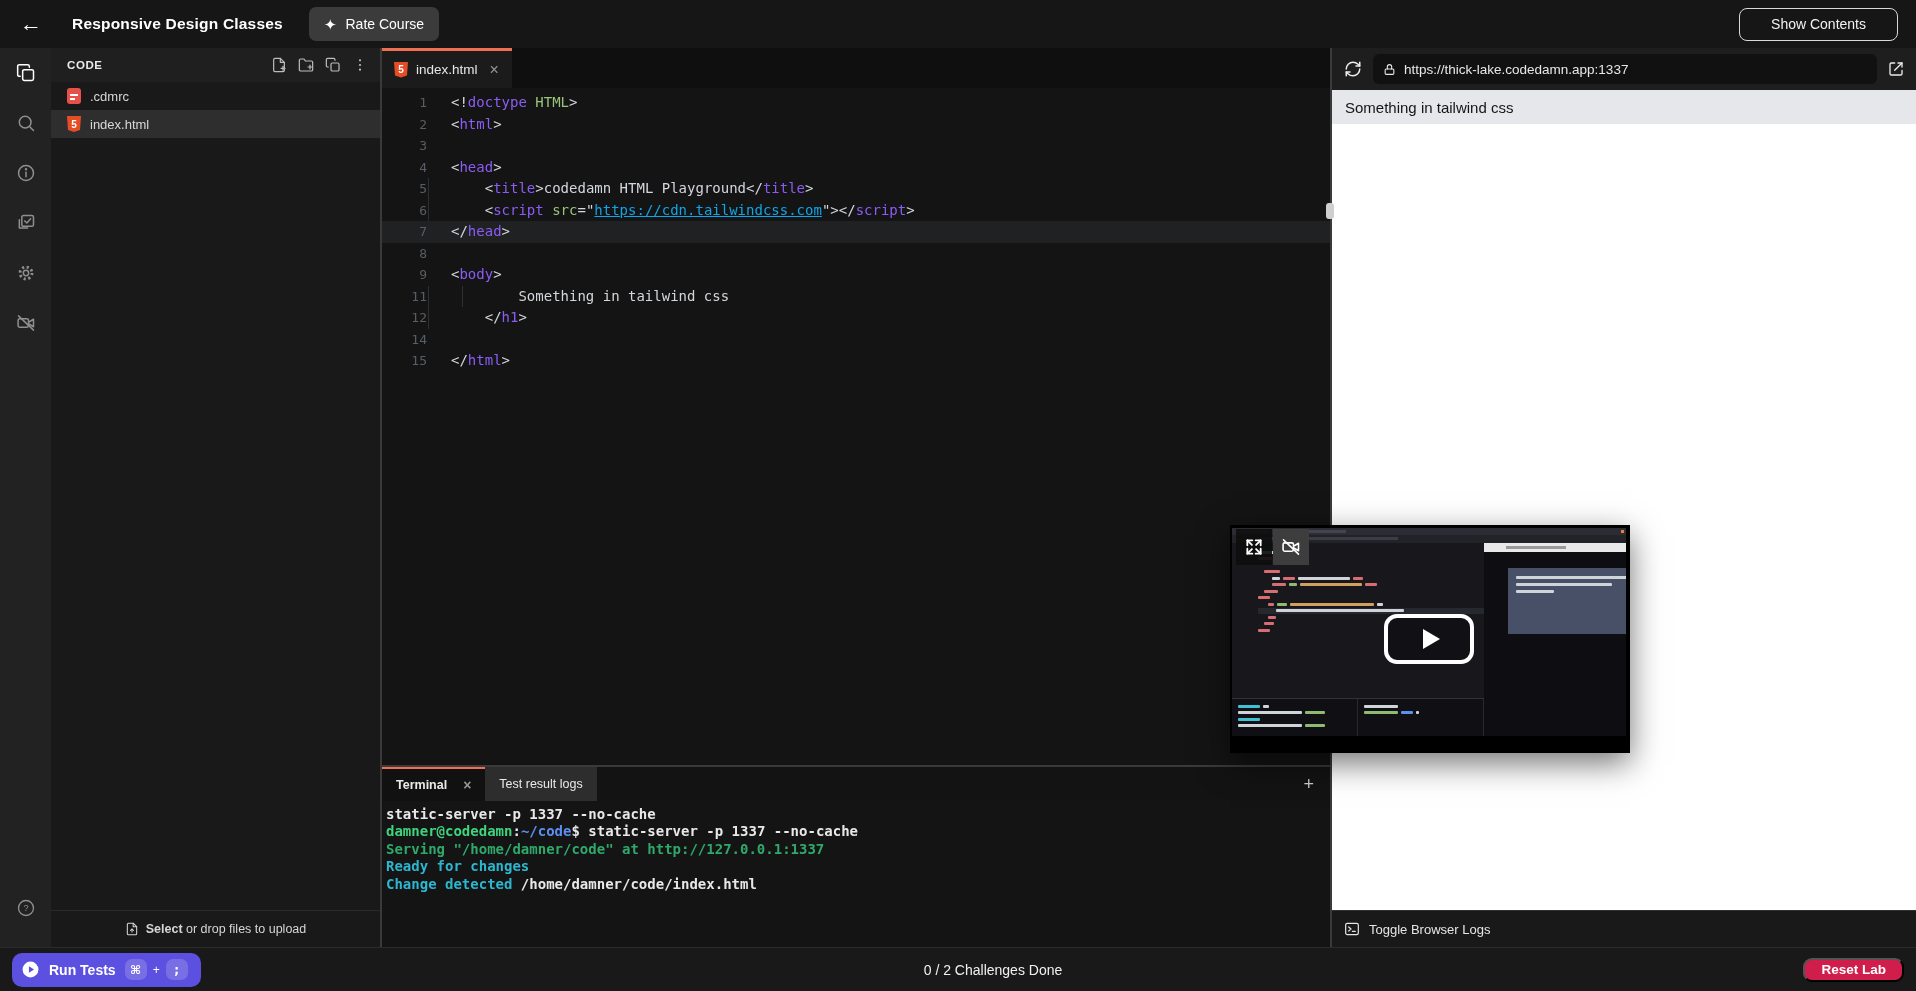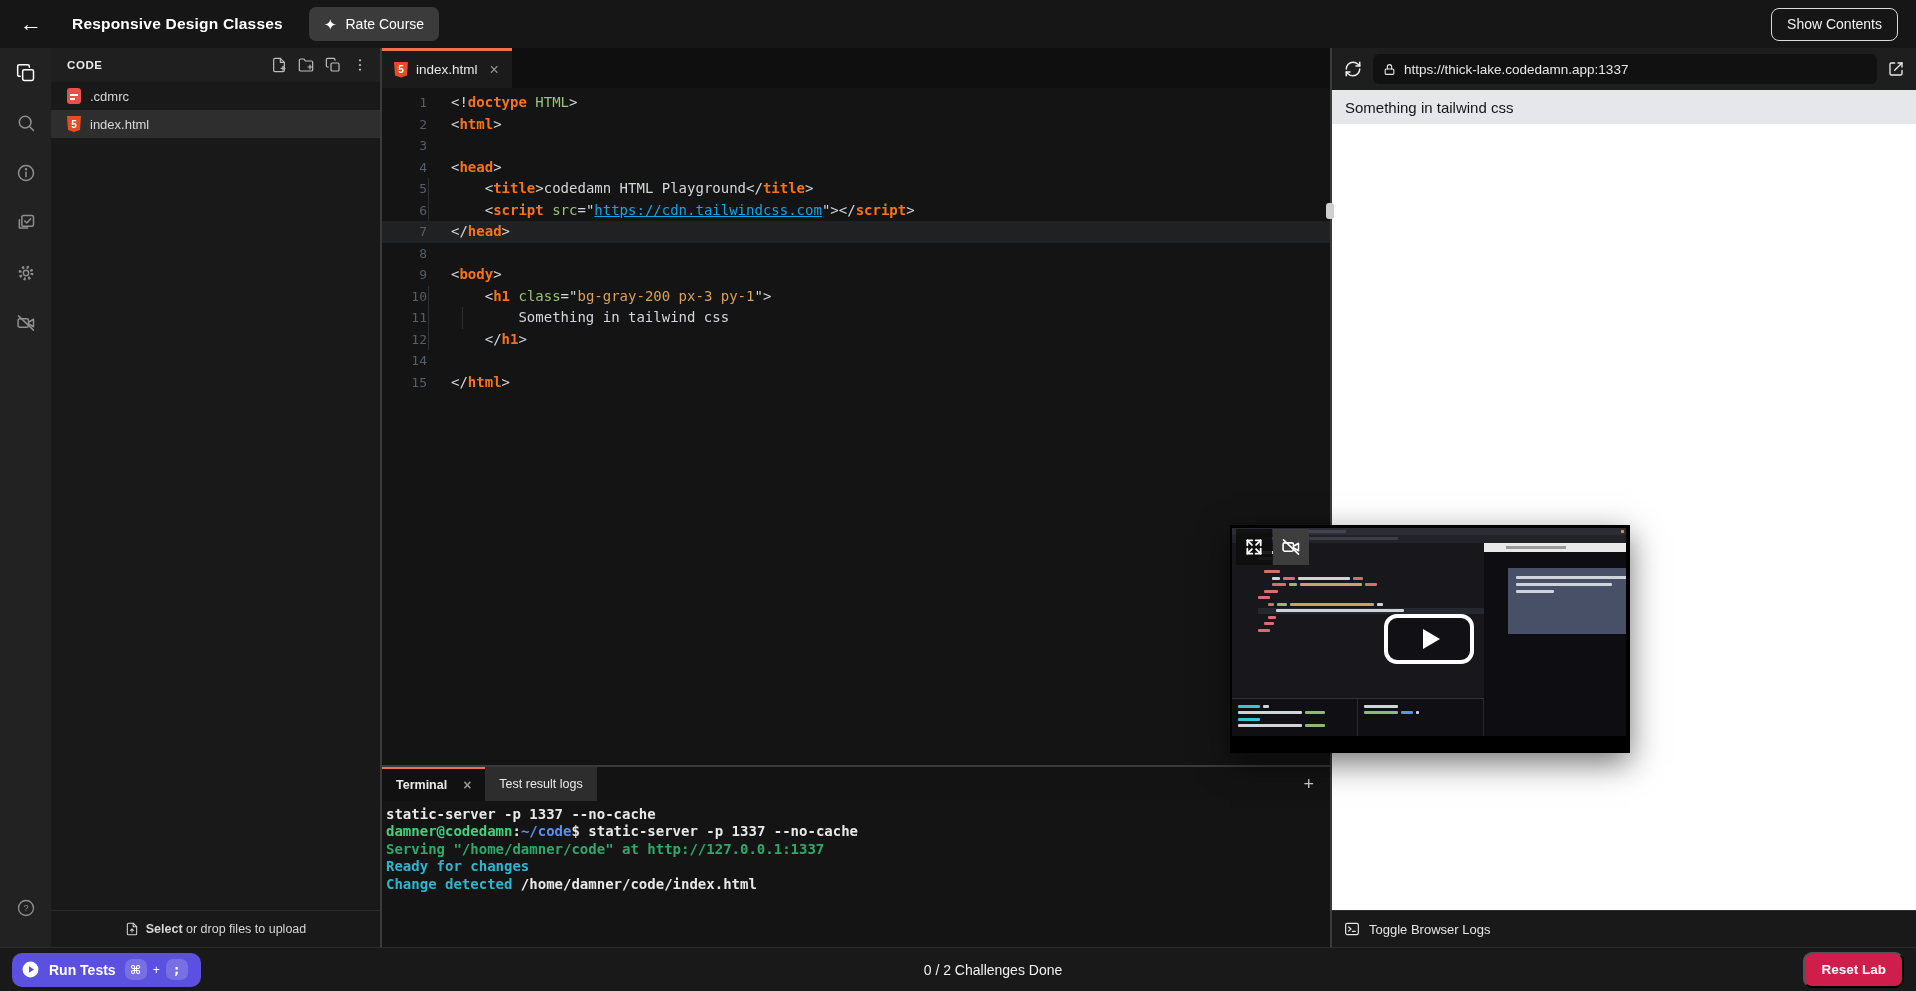--- a/index.html
+++ b/index.html
@@ -6,21 +6,21 @@
   html,body { width:1916px; height:991px; overflow:hidden; background:#161616;
     font-family:"Liberation Sans", sans-serif; }
   .app { position:relative; width:1916px; height:991px; display:flex; flex-direction:column; }
 
   
   .topbar { height:48px; flex:0 0 48px; display:flex; align-items:center; background:#161616; padding:0 18px 0 14px; }
   .back-btn { width:34px; height:34px; color:#fff; font-size:22px; display:flex; align-items:center; justify-content:center; cursor:pointer; }
   .course-title { color:#fff; font-size:15.5px; font-weight:700; margin-left:24px; letter-spacing:.2px; }
   .rate-btn { margin-left:26px; height:34px; display:flex; align-items:center; gap:9px; background:#3b3b3b; border-radius:7px; padding:0 15px; color:#fff; font-size:14px; cursor:pointer; }
   .rate-star { font-size:15px; line-height:1; }
-  .show-contents { margin-left:auto; height:33px; display:flex; align-items:center; padding:0 15px; border:1px solid #d9d9d9; border-radius:8px; color:#f2f2f2; font-size:14px; background:transparent; cursor:pointer; }
+  .show-contents { margin-left:auto; height:33px; display:flex; align-items:center; padding:0 31px; border:1px solid #d9d9d9; border-radius:8px; color:#f2f2f2; font-size:14px; background:transparent; cursor:pointer; }
 
   
   .mainrow { flex:1 1 auto; display:flex; min-height:0; }
 
   
   .activity { width:51px; flex:0 0 51px; background:#222222; display:flex; flex-direction:column; align-items:center; }
   .act-item { width:51px; height:50px; display:flex; align-items:center; justify-content:center; color:#8f8f8f; cursor:pointer; }
   .act-item.active { color:#ffffff; }
   .act-help { margin-top:auto; margin-bottom:14px; }
   .activity svg { display:block; }
@@ -46,21 +46,21 @@
   .tab { width:130px; background:#1b1b1b; border-top:3px solid #ee7051; display:flex; align-items:center; padding:0 10px 0 12px; gap:8px; cursor:pointer; }
   .tab-label { color:#e6e6e6; font-size:13.5px; }
   .tab-close { color:#969696; font-size:16px; margin-left:4px; cursor:pointer; }
 
   .code-area { flex:1 1 auto; position:relative; padding-top:4px; font-family:"DejaVu Sans Mono", monospace; font-size:14px; overflow:hidden; }
   .cl { display:flex; height:21.5px; line-height:21.5px; white-space:pre; }
   .cl-active { background:#202122; }
   .ln { width:45px; text-align:right; color:#585e66; font-size:13px; flex:0 0 45px; user-select:none; }
   .lc { padding-left:24px; position:relative; }
   .guide { position:absolute; top:0; bottom:0; width:1px; background:#2d2f33; }
-  .tk-w { color:#d3d7dc; } .tk-t { color:#f97316;font-weight:bold; } .tk-g { color:#98c379; }
+  .tk-w { color:#d3d7dc; } .tk-t { color:#8b5cf6; } .tk-g { color:#98c379; }
   .tk-s { color:#d8a05b; } .tk-u { color:#0ea5e9; text-decoration:underline; }
   .scroll-handle { position:absolute; right:-2px; top:115px; width:6px; height:16px; background:#cfcfcf; border-radius:3px; }
 
   
   .terminal { flex:0 0 182px; border-top:2px solid #3a3a3a; background:#141414; display:flex; flex-direction:column; }
   .term-tabs { height:34px; flex:0 0 34px; display:flex; background:#131313; position:relative; }
   .term-tab { display:flex; align-items:center; padding:0 14px; gap:12px; font-size:12.5px; font-weight:700; color:#eaeaea; cursor:pointer; }
   .term-tab.active { border-top:2px solid #ee7051; background:#111; }
   .term-tab .tab-close { font-size:14px; }
   .term-tab.logs { background:#2d2d2d; font-weight:400; }
@@ -78,21 +78,21 @@
   .page-band { height:34px; flex:0 0 34px; background:#e5e7eb; display:flex; align-items:center; padding-left:13px; color:#151515; font-size:15px; }
   .page-body { flex:1; background:#ffffff; }
   .logsbar { height:37px; flex:0 0 37px; background:#191919; border-top:1px solid #2f2f2f; display:flex; align-items:center; gap:9px; padding-left:12px; color:#e5e5e5; font-size:13px; cursor:pointer; }
 
   
   .footer { height:44px; flex:0 0 44px; background:#191919; border-top:1px solid #2b2b2b; display:flex; align-items:center; padding:0 12px; position:relative; }
   .run-btn { height:34px; background:#5b50e0; border-radius:10px; display:flex; align-items:center; gap:9px; padding:0 13px 0 9px; color:#fff; font-size:14px; font-weight:600; cursor:pointer; }
   .key-pill { min-width:22px; height:21px; padding:0 5px; background:rgba(255,255,255,.18); border-radius:7px; display:flex; align-items:center; justify-content:center; font-size:12px; font-family:"DejaVu Sans", sans-serif; }
   .run-plus { font-size:12px; font-weight:400; margin:0 -3px; }
   .progress { position:absolute; left:993px; transform:translateX(-50%); color:#f0f0f0; font-size:14px; }
-  .reset-btn { margin-left:auto; height:36px; background:#cf1e4c; border-radius:9px; display:flex; align-items:center; padding:0 16px; color:#fff; font-size:13.5px; font-weight:600; cursor:pointer; }
+  .reset-btn { margin-left:auto; height:24px; background:#cf1e4c; border-radius:9px; display:flex; align-items:center; padding:0 16px; color:#fff; font-size:13.5px; font-weight:600; cursor:pointer; }
 
   
   .video-overlay { position:absolute; left:1230px; top:525px; width:400px; height:228px; background:#000; z-index:50; box-shadow:0 10px 30px rgba(0,0,0,.55); }
   .mini-window { position:absolute; left:2px; top:3px; width:394px; height:208px; background:#17171c; overflow:hidden; }
   .mini-tabs { height:7px; background:#2c2c34; position:relative; }
   .mini-tabs i { position:absolute; top:2px; height:3px; background:#44444f; }
   .mini-dot { position:absolute; right:2px; top:2px; width:3px; height:3px; background:#ef7a3a; }
   .mini-url { height:8px; background:#222229; position:relative; }
   .mini-url i { position:absolute; left:26px; top:2px; width:140px; height:3px; background:#3c3c46; }
   .mini-body { display:flex; height:193px; }
@@ -247,21 +247,20 @@
         <div>
             <div class="cl"><span class="ln">1</span><span class="lc"><span class="tk-w">&lt;!</span><span class="tk-t">doctype</span><span class="tk-w"> </span><span class="tk-g">HTML</span><span class="tk-w">&gt;</span></span></div>
             <div class="cl"><span class="ln">2</span><span class="lc"><span class="tk-w">&lt;</span><span class="tk-t">html</span><span class="tk-w">&gt;</span></span></div>
             <div class="cl"><span class="ln">3</span><span class="lc"></span></div>
             <div class="cl"><span class="ln">4</span><span class="lc"><span class="tk-w">&lt;</span><span class="tk-t">head</span><span class="tk-w">&gt;</span></span></div>
             <div class="cl"><span class="ln">5</span><span class="lc"><i class="guide" style="left: 1px;"></i><span class="tk-w">    &lt;</span><span class="tk-t">title</span><span class="tk-w">&gt;codedamn HTML Playground&lt;/</span><span class="tk-t">title</span><span class="tk-w">&gt;</span></span></div>
             <div class="cl"><span class="ln">6</span><span class="lc"><i class="guide" style="left: 1px;"></i><span class="tk-w">    &lt;</span><span class="tk-t">script</span><span class="tk-w"> </span><span class="tk-g">src</span><span class="tk-w">="</span><span class="tk-u">https://cdn.tailwindcss.com</span><span class="tk-w">"&gt;&lt;/</span><span class="tk-t">script</span><span class="tk-w">&gt;</span></span></div>
             <div class="cl cl-active"><span class="ln">7</span><span class="lc"><span class="tk-w">&lt;/</span><span class="tk-t">head</span><span class="tk-w">&gt;</span></span></div>
             <div class="cl"><span class="ln">8</span><span class="lc"></span></div>
             <div class="cl"><span class="ln">9</span><span class="lc"><span class="tk-w">&lt;</span><span class="tk-t">body</span><span class="tk-w">&gt;</span></span></div>
-            <div class="cl"><span class="ln">10</span><span class="lc"><i class="guide" style="left: 1px;"></i><span class="tk-w">    &lt;</span><span class="tk-t">h1</span><span class="tk-w"> </span><span class="tk-g">class</span><span class="tk-w">="</span><span class="tk-s">bg-gray-200 px-3 py-1</span><span class="tk-w">"&gt;</span></span></div>
             <div class="cl"><span class="ln">11</span><span class="lc"><i class="guide" style="left: 1px;"></i><i class="guide" style="left: 34.72px;"></i><span class="tk-w">        Something in tailwind css</span></span></div>
             <div class="cl"><span class="ln">12</span><span class="lc"><i class="guide" style="left: 1px;"></i><span class="tk-w">    &lt;/</span><span class="tk-t">h1</span><span class="tk-w">&gt;</span></span></div>
             <div class="cl"><span class="ln">14</span><span class="lc"></span></div>
             <div class="cl"><span class="ln">15</span><span class="lc"><span class="tk-w">&lt;/</span><span class="tk-t">html</span><span class="tk-w">&gt;</span></span></div>
           </div>
         <div class="scroll-handle"></div>
       </div>
       <div class="terminal">
         <div class="term-tabs">
           <div class="term-tab active">

